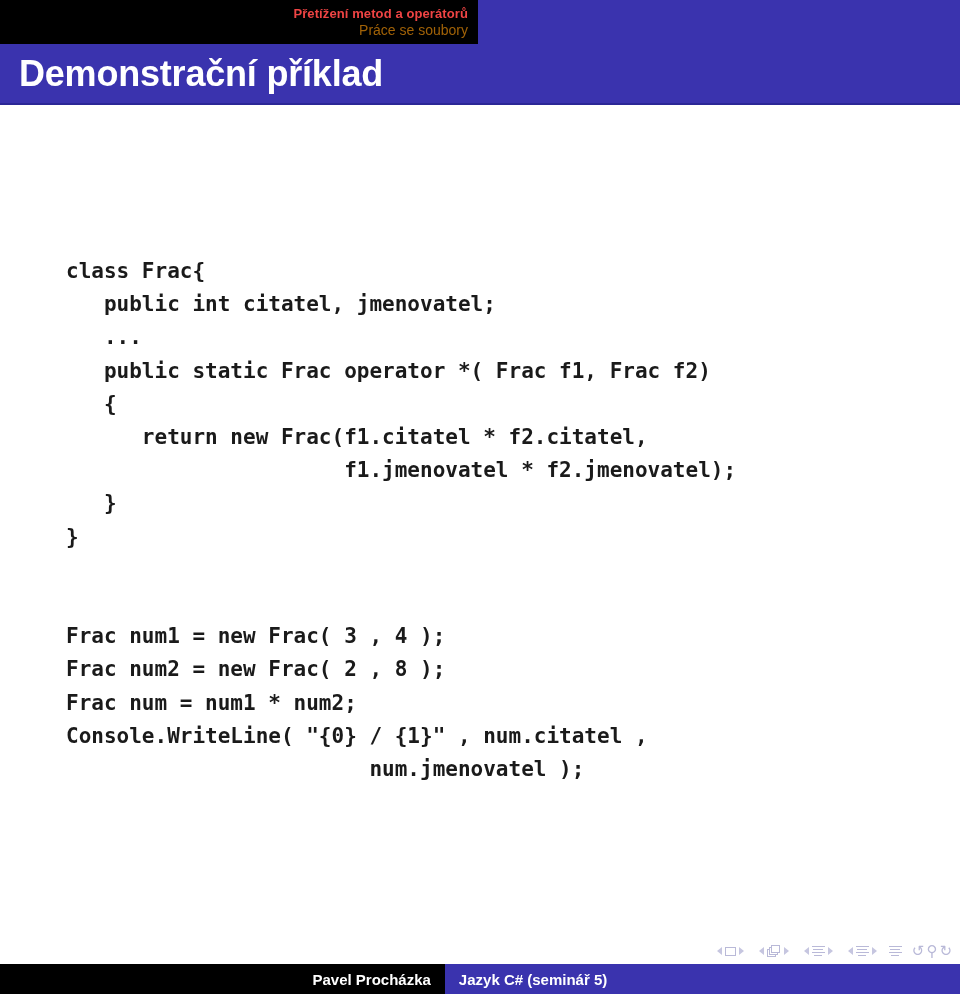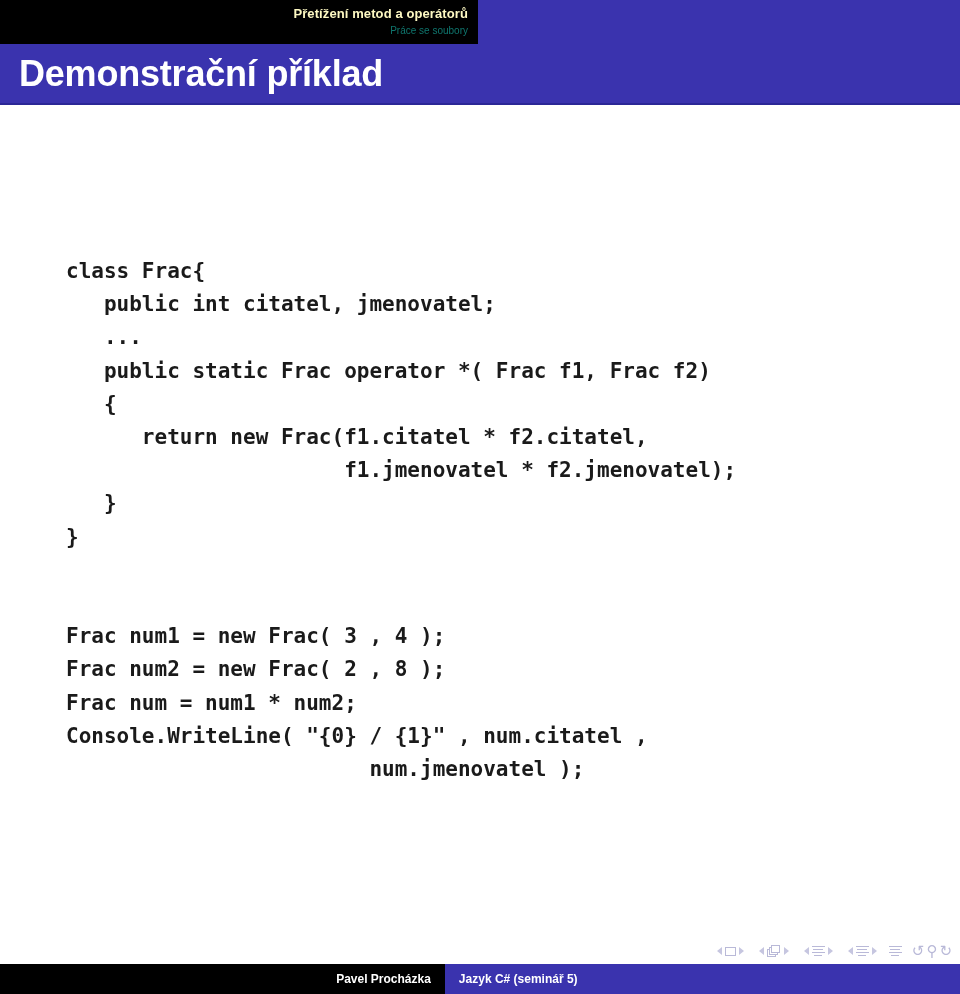--- a/index.html
+++ b/index.html
@@ -28,29 +28,29 @@
     width: 478px; height: 44px;
     background: #000000;
     box-sizing: border-box;
     padding-right: 10px;
     display: flex;
     flex-direction: column;
     justify-content: center;
     align-items: flex-end;
   }
   .headline-title {
-    color: #fef9c3;
+    color: #ef4444;
     font-size: 13px;
     font-weight: bold;
     line-height: 17px;
     letter-spacing: 0.1px;
   }
   .headline-sub {
-    color: #0f766e;
-    font-size: 10px;
+    color: #a16207;
+    font-size: 14px;
     font-weight: normal;
     line-height: 17px;
   }
 
   
   .titlebar {
     position: absolute;
     left: 0; top: 44px;
     width: 960px; height: 61px;
     background: #3a33ae;
@@ -177,21 +177,21 @@
     width: 556px; height: 30px;
     background: #3a33ae;
     box-sizing: border-box;
     padding-left: 14px;
     display: flex;
     align-items: center;
     justify-content: flex-start;
   }
   .footer-text {
     color: #ffffff;
-    font-size: 12px;
+    font-size: 15px;
     font-weight: bold;
     white-space: nowrap;
   }
 </style>
 </head>
 <body>
 
 <div class="headline-row">
   <div class="headline-black">
     <div class="headline-title">Přetížení metod a operátorů</div>

